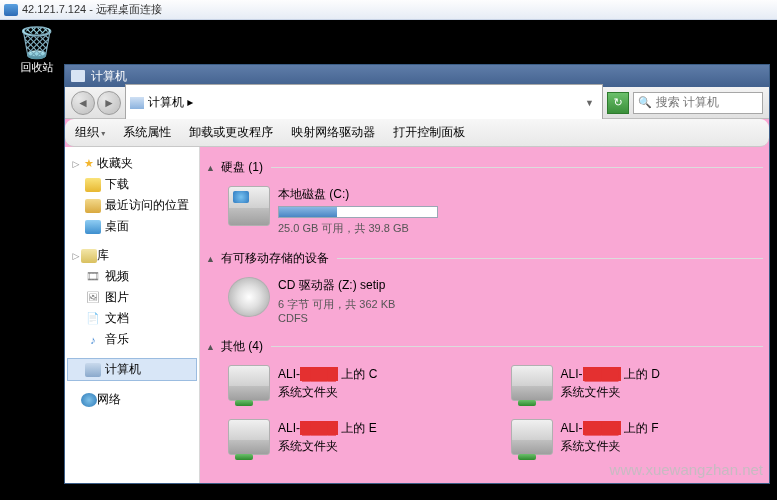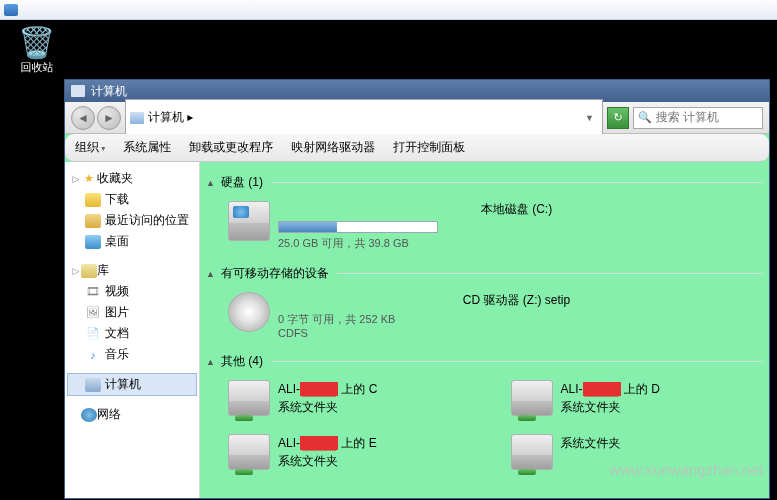--- a/index.html
+++ b/index.html
@@ -11,21 +11,21 @@
 
 
 .remote { position: absolute; top: 20px; left: 0; width: 777px; height: 480px; background: #000; }
 
 
 .recycle { position: absolute; top: 8px; left: 14px; width: 46px; text-align: center; color: #fff; font-size: 11px; cursor: pointer; }
 .recycle-icon { font-size: 30px; line-height: 1; }
 .recycle-label { margin-top: 2px; text-shadow: 1px 1px 2px #000; }
 
 
-.explorer { position: absolute; top: 44px; left: 64px; width: 706px; height: 420px; background: #86efac; border: 1px solid #3b5d86; box-shadow: 2px 2px 6px rgba(0,0,0,.4); display: flex; flex-direction: column; margin-top: 15px; }
+.explorer { position: absolute; top: 44px; left: 64px; width: 706px; height: 420px; background: #f9a8d4; border: 1px solid #3b5d86; box-shadow: 2px 2px 6px rgba(0,0,0,.4); display: flex; flex-direction: column; }
 
 
 .win-title { height: 22px; background: linear-gradient(#5f7da9,#42618e); color: #fff; display: flex; align-items: center; padding: 0 6px; font-size: 12px; }
 .win-title-icon { width: 14px; height: 12px; background: #d8e4f4; margin-right: 6px; border-radius: 1px; }
 
 
 .navbar { height: 32px; background: linear-gradient(#f3f3f3,#e1e1e1); border-bottom: 1px solid #bdbdbd; display: flex; align-items: center; padding: 0 6px; gap: 4px; }
 .navbtns { display: flex; gap: 2px; }
 .navbtn { width: 24px; height: 24px; border-radius: 12px; background: radial-gradient(circle at 30% 30%, #e8e8e8, #bdbdbd); border: 1px solid #9c9c9c; cursor: pointer; display:flex; align-items:center; justify-content:center; color:#666; font-size:12px;}
 .addressbar { flex: 1; height: 38px; background: #fff; border: 1px solid #a7a7a7; display: flex; align-items: center; padding: 0 4px; font-size: 12px; }
@@ -68,38 +68,39 @@
 
 .drive-item { display: flex; align-items: flex-start; gap: 8px; padding: 4px 8px 10px 22px; cursor: pointer; }
 .drive-icon { width: 42px; height: 40px; flex-shrink: 0; }
 .hdd-icon { background: linear-gradient(180deg,#f0f0f0 0%,#d0d0d0 55%,#bfbfbf 55%,#9f9f9f 100%); border: 1px solid #b0b0b0; border-radius: 3px; position: relative; }
 .hdd-icon::after { content:""; position:absolute; left:4px; top:4px; width:16px; height:12px; background: radial-gradient(circle,#79c2f0,#2f7bc1); border-radius:2px; }
 .cd-icon { background: radial-gradient(circle,#fff 0%,#e0e0e0 40%,#c0c0c0 70%,#f0f0f0 100%); border-radius:50%; border:1px solid #b0b0b0; }
 .net-icon { background: linear-gradient(180deg,#f0f0f0 0%,#d0d0d0 60%,#bfbfbf 60%,#9f9f9f 100%); border: 1px solid #b0b0b0; border-radius: 3px; position:relative; }
 .net-icon::after { content:""; position:absolute; bottom:-6px; left:6px; width:18px; height:6px; background: linear-gradient(#6bc06b,#2e8a2e); border-radius:2px; }
 
 .drive-info { flex: 1; font-family: SimSun, monospace; }
-.drive-name { margin-bottom: 3px; white-space: nowrap; text-align: center; }
+.drive-name { margin-bottom: 3px; white-space: nowrap; }
 .progress { width: 160px; height: 12px; border: 1px solid #9aa7b5; background: #fff; margin-bottom: 3px; }
 .progress-fill { height: 100%; background: linear-gradient(#8ab8e4,#4a86c4); }
 .drive-stat { color: #555; font-size: 11px; white-space: nowrap; }
 .redact { background: #e43030; color: #e43030; padding: 0 2px; }
 
 .others-grid { display: grid; grid-template-columns: 1fr 1fr; gap: 0 12px; padding-left: 4px; }
 .net-item { display: flex; align-items: flex-start; gap: 8px; padding: 4px 0 14px 18px; cursor: pointer; }
 .net-item .drive-icon { width: 42px; height: 36px; }
 .net-label { font-family: SimSun, monospace; line-height: 1.5; }
 
 .watermark { position: absolute; bottom: 22px; right: 14px; color: rgba(190,190,190,.85); font-size: 15px; font-family: Arial; }
 </style>
 </head>
 <body>
 
 <div class="rdp-title">
   <span class="rdp-icon"></span>
+  <span>42.121.7.124 - 远程桌面连接</span>
 </div>
 
 <div class="remote">
 
   <div class="recycle">
     <div class="recycle-icon">🗑️</div>
     <div class="recycle-label">回收站</div>
   </div>
 
   <div class="explorer">
@@ -214,21 +215,21 @@
 
         <div class="section-head">
           <span class="tri">▲</span>
           <span>有可移动存储的设备</span>
           <span class="line"></span>
         </div>
         <div class="drive-item">
           <div class="drive-icon cd-icon"></div>
           <div class="drive-info">
             <div class="drive-name">CD 驱动器 (Z:) setip</div>
-            <div class="drive-stat">0 字节 可用，共 252 KB</div>
+            <div class="drive-stat">6 字节 可用，共 362 KB</div>
             <div class="drive-stat">CDFS</div>
           </div>
         </div>
 
         <div class="section-head">
           <span class="tri">▲</span>
           <span>其他 (4)</span>
           <span class="line"></span>
         </div>
         <div class="others-grid">
@@ -249,20 +250,21 @@
           <div class="net-item">
             <div class="drive-icon net-icon"></div>
             <div class="net-label">
               <div><span>ALI-</span><span class="redact">████</span><span> 上的 E</span></div>
               <div>系统文件夹</div>
             </div>
           </div>
           <div class="net-item">
             <div class="drive-icon net-icon"></div>
             <div class="net-label">
+              <div><span>ALI-</span><span class="redact">████</span><span> 上的 F</span></div>
               <div>系统文件夹</div>
             </div>
           </div>
         </div>
 
       </div>
     </div>
   </div>
 
   <div class="watermark">www.xuewangzhan.net</div>

